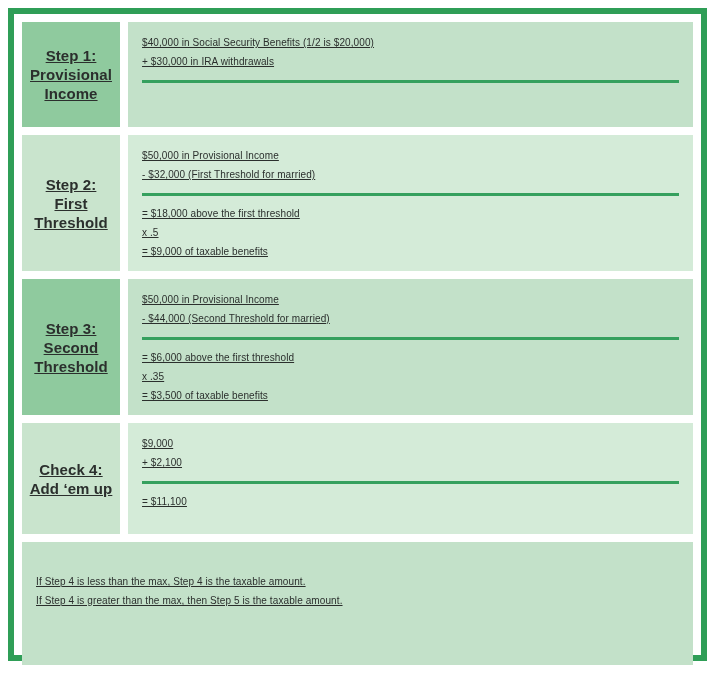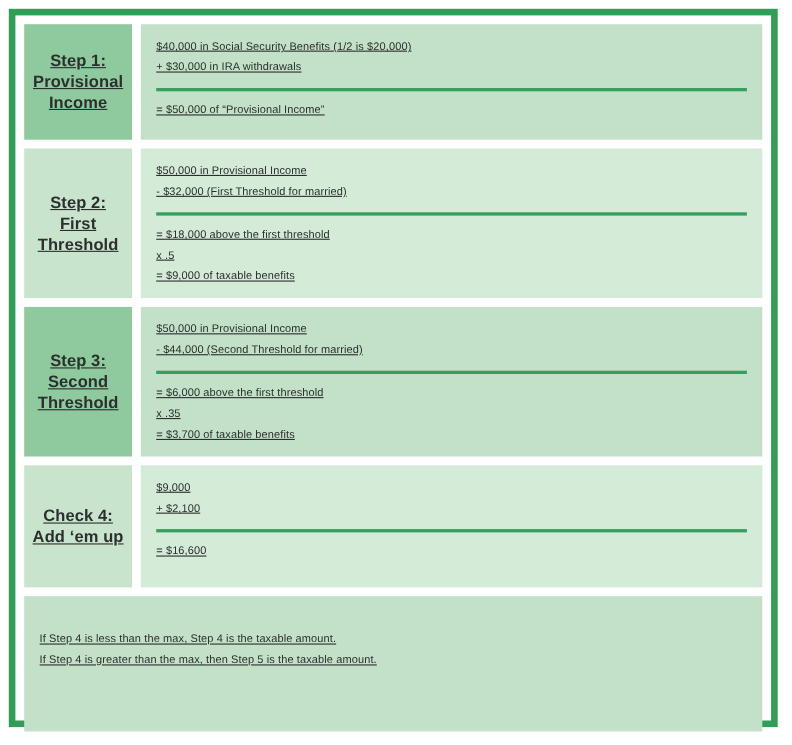--- a/index.html
+++ b/index.html
@@ -78,21 +78,20 @@
   <div class="row odd">
     <div class="cell-left">
       <div class="step-label">Step 1:
 Provisional
 Income</div>
     </div>
     <div class="cell-right">
       <div class="calc-text">$40,000 in Social Security Benefits (1/2 is $20,000)
 + $30,000 in IRA withdrawals</div>
       <div class="divider"></div>
-      <div class="calc-text">= $50,000 of “Provisional Income”</div>
     </div>
   </div>
 
   <div class="row even">
     <div class="cell-left">
       <div class="step-label">Step 2:
 First
 Threshold</div>
     </div>
     <div class="cell-right">
@@ -110,34 +109,34 @@
       <div class="step-label">Step 3:
 Second
 Threshold</div>
     </div>
     <div class="cell-right">
       <div class="calc-text">$50,000 in Provisional Income
 - $44,000 (Second Threshold for married)</div>
       <div class="divider"></div>
       <div class="calc-text">= $6,000 above the first threshold
 x .35
-= $3,700 of taxable benefits</div>
+= $3,500 of taxable benefits</div>
     </div>
   </div>
 
   <div class="row even">
     <div class="cell-left">
       <div class="step-label">Check 4:
 Add ‘em up</div>
     </div>
     <div class="cell-right">
       <div class="calc-text">$9,000
 + $2,100</div>
       <div class="divider"></div>
-      <div class="calc-text">= $16,600</div>
+      <div class="calc-text">= $11,100</div>
     </div>
   </div>
 
   <div class="row odd">
     <div class="cell-right">
       <div class="calc-text result-gap">If Step 4 is less than the max, Step 4 is the taxable amount.
 If Step 4 is greater than the max, then Step 5 is the taxable amount.</div>
     </div>
   </div>
 

